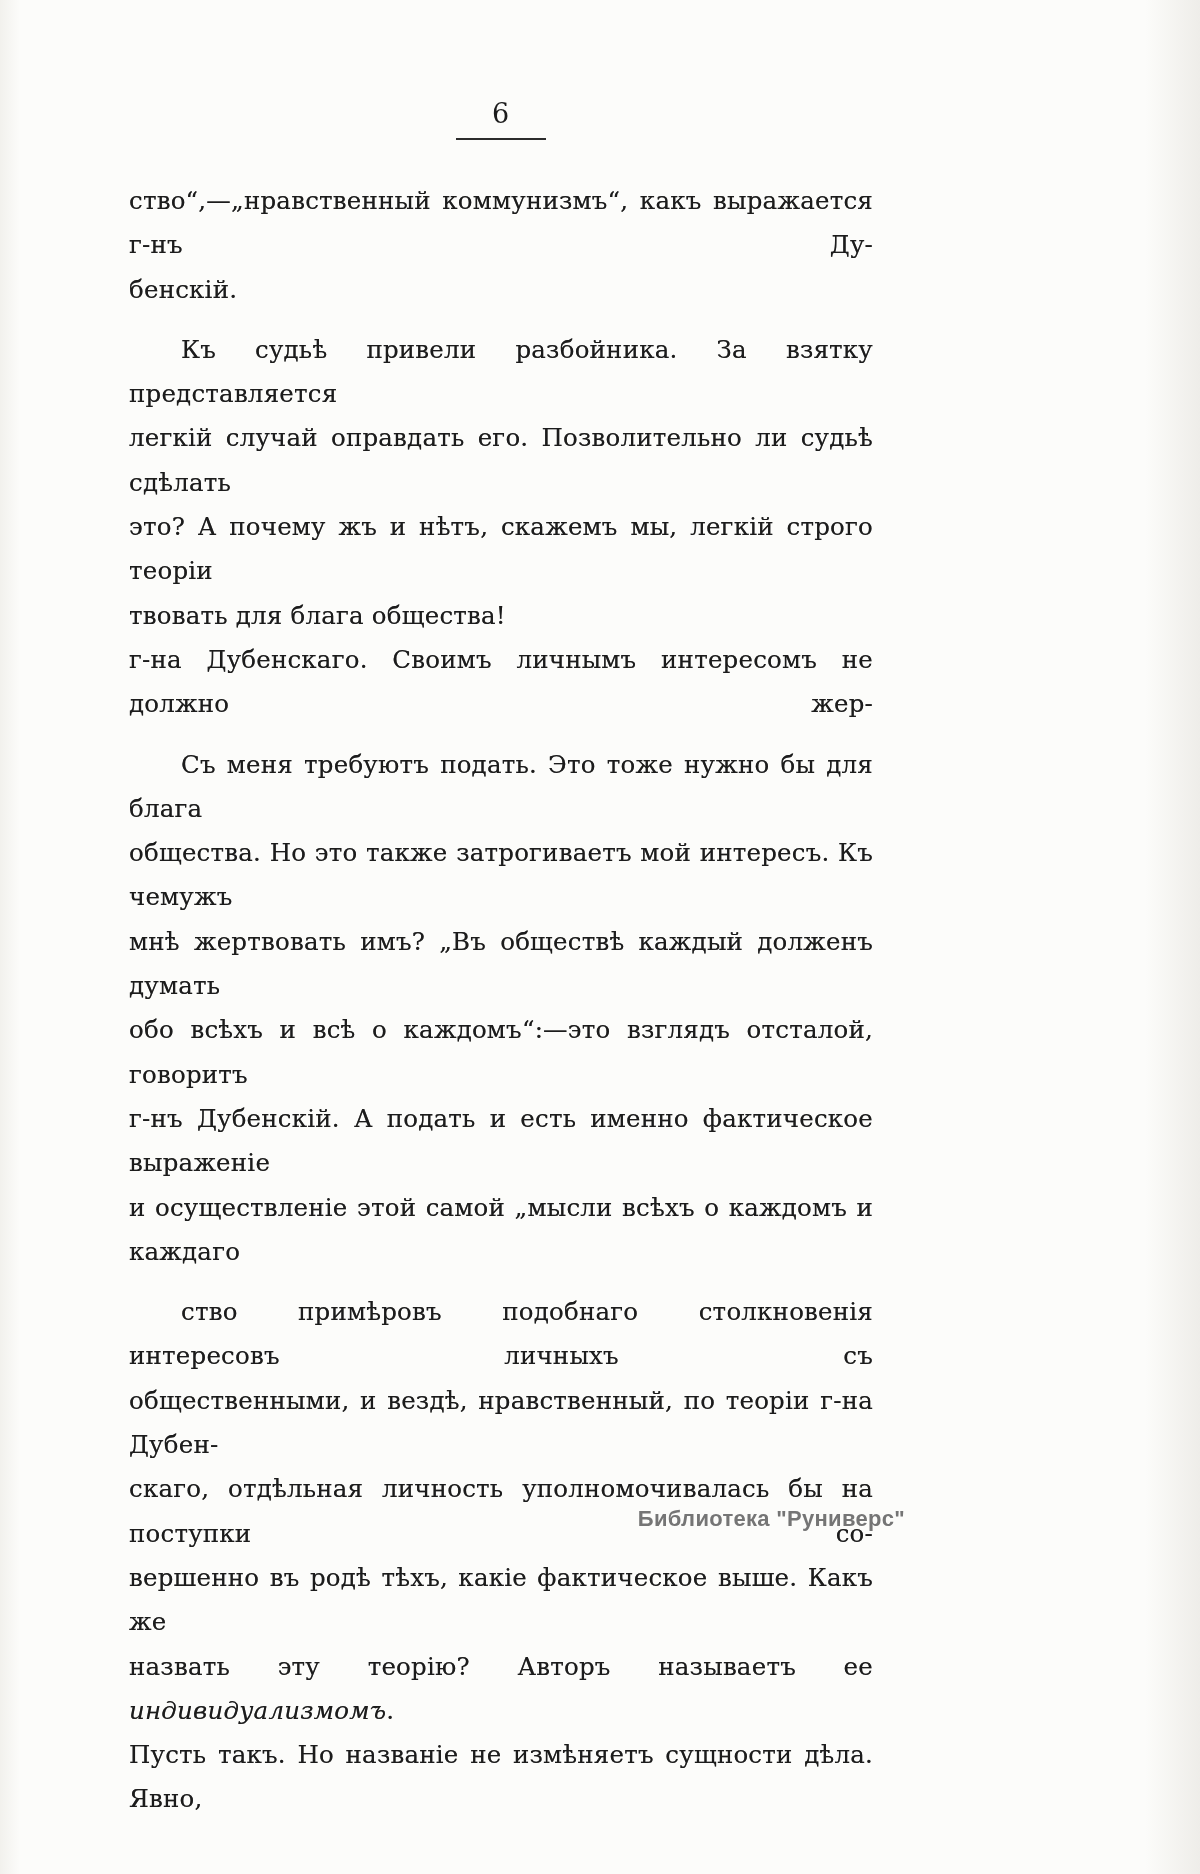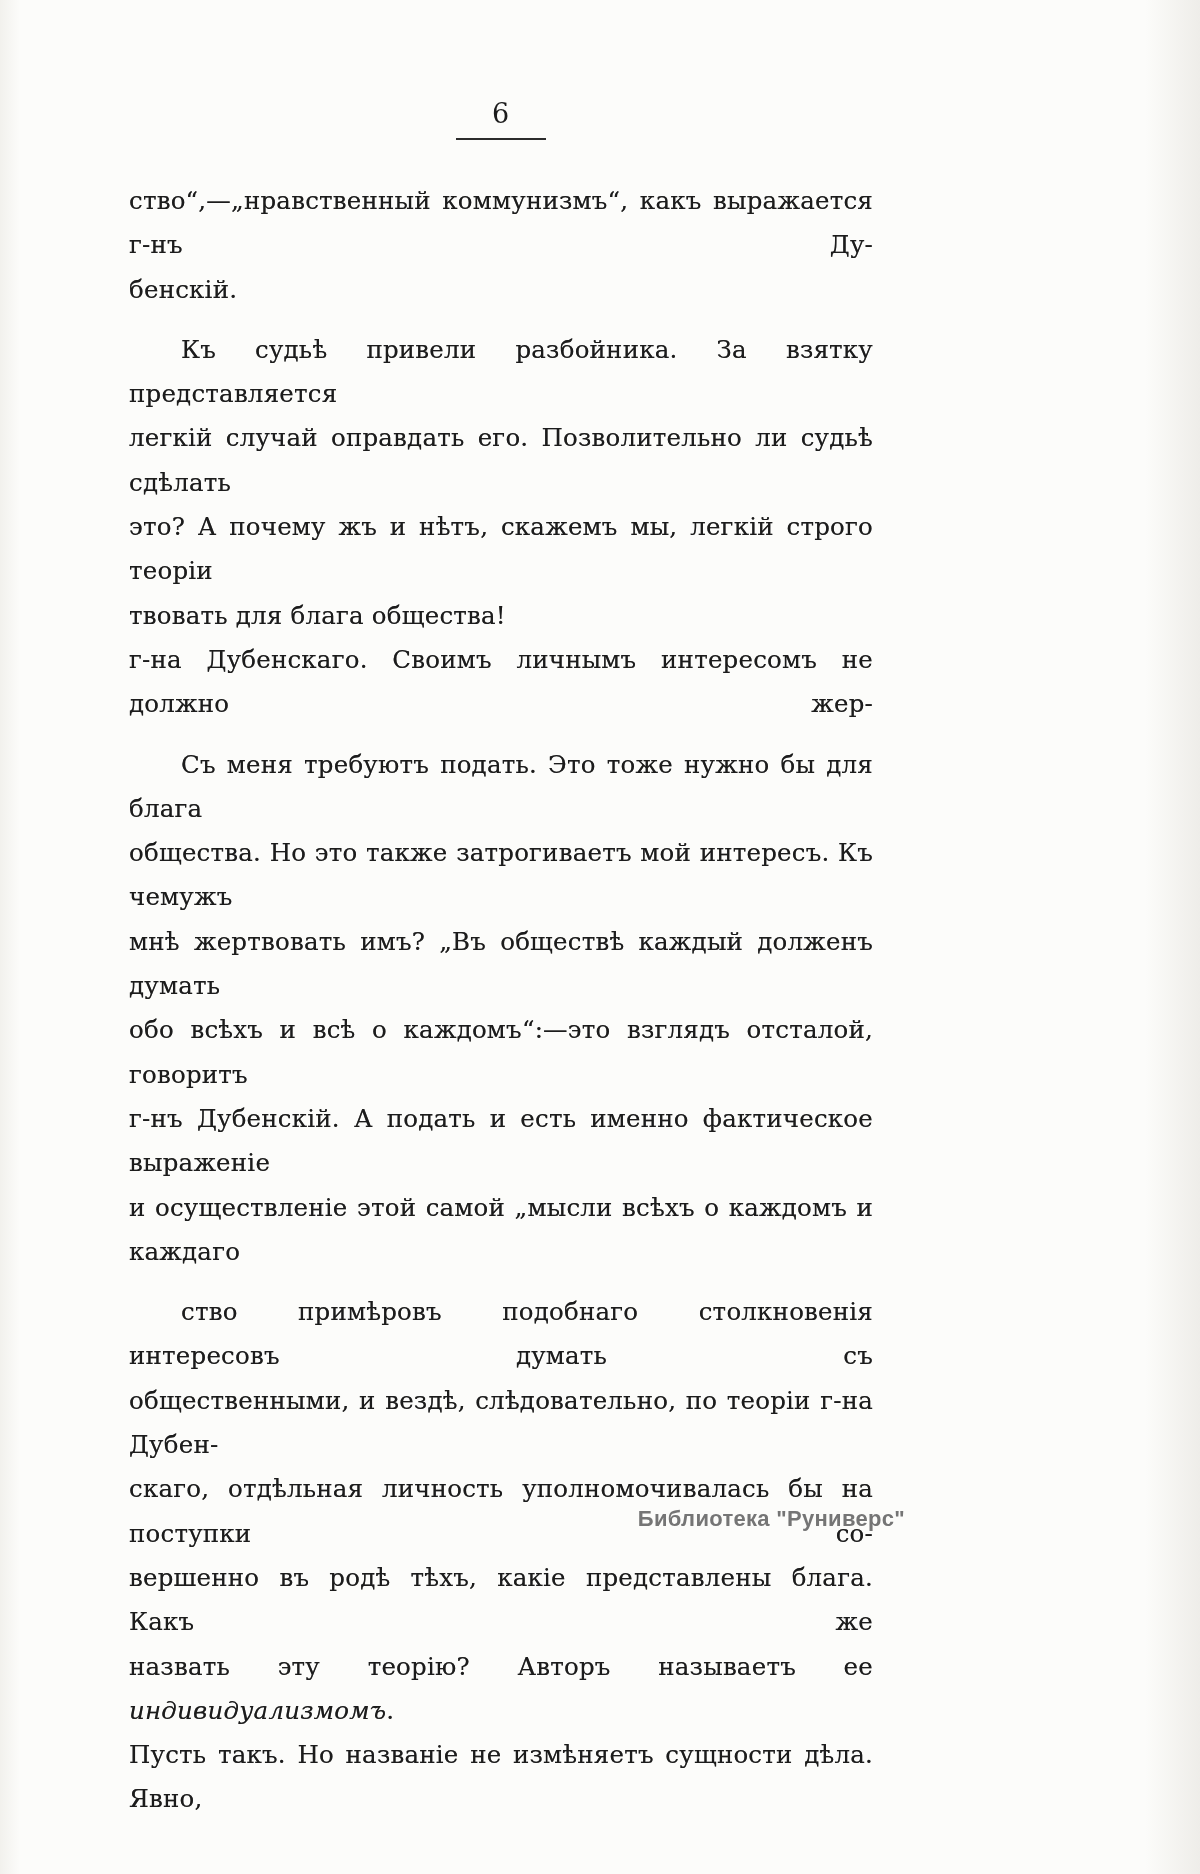--- a/index.html
+++ b/index.html
@@ -91,24 +91,24 @@
       </div>
       <div class="para indent">
         <div class="line">Съ меня требуютъ подать. Это тоже нужно бы для блага</div>
         <div class="line">общества. Но это также затрогиваетъ мой интересъ. Къ чемужъ</div>
         <div class="line">мнѣ жертвовать имъ? „Въ обществѣ каждый долженъ думать</div>
         <div class="line">обо всѣхъ и всѣ о каждомъ“:—это взглядъ отсталой, говоритъ</div>
         <div class="line">г-нъ Дубенскій. А подать и есть именно фактическое выраженіе</div>
         <div class="line">и осуществленіе этой самой „мысли всѣхъ о каждомъ и каждаго</div>
       </div>
       <div class="para indent">
-        <div class="line">ство примѣровъ подобнаго столкновенія интересовъ думать съ</div>
-        <div class="line">общественными, и вездѣ, слѣдовательно, по теоріи г-на Дубен-</div>
+        <div class="line">ство примѣровъ подобнаго столкновенія интересовъ личныхъ съ</div>
+        <div class="line">общественными, и вездѣ, нравственный, по теоріи г-на Дубен-</div>
         <div class="line">скаго, отдѣльная личность уполномочивалась бы на поступки со-</div>
-        <div class="line">вершенно въ родѣ тѣхъ, какіе представлены блага. Какъ же</div>
+        <div class="line">вершенно въ родѣ тѣхъ, какіе фактическое выше. Какъ же</div>
         <div class="line"><span>назвать эту теорію? Авторъ называетъ ее </span><span class="it">индивидуализмомъ</span><span>.</span></div>
         <div class="line">Пусть такъ. Но названіе не измѣняетъ сущности дѣла. Явно,</div>
       </div>
     </div>
 
   <div class="watermark">Библиотека "Руниверс"</div>
 
 </div>
 
 </body></html>

